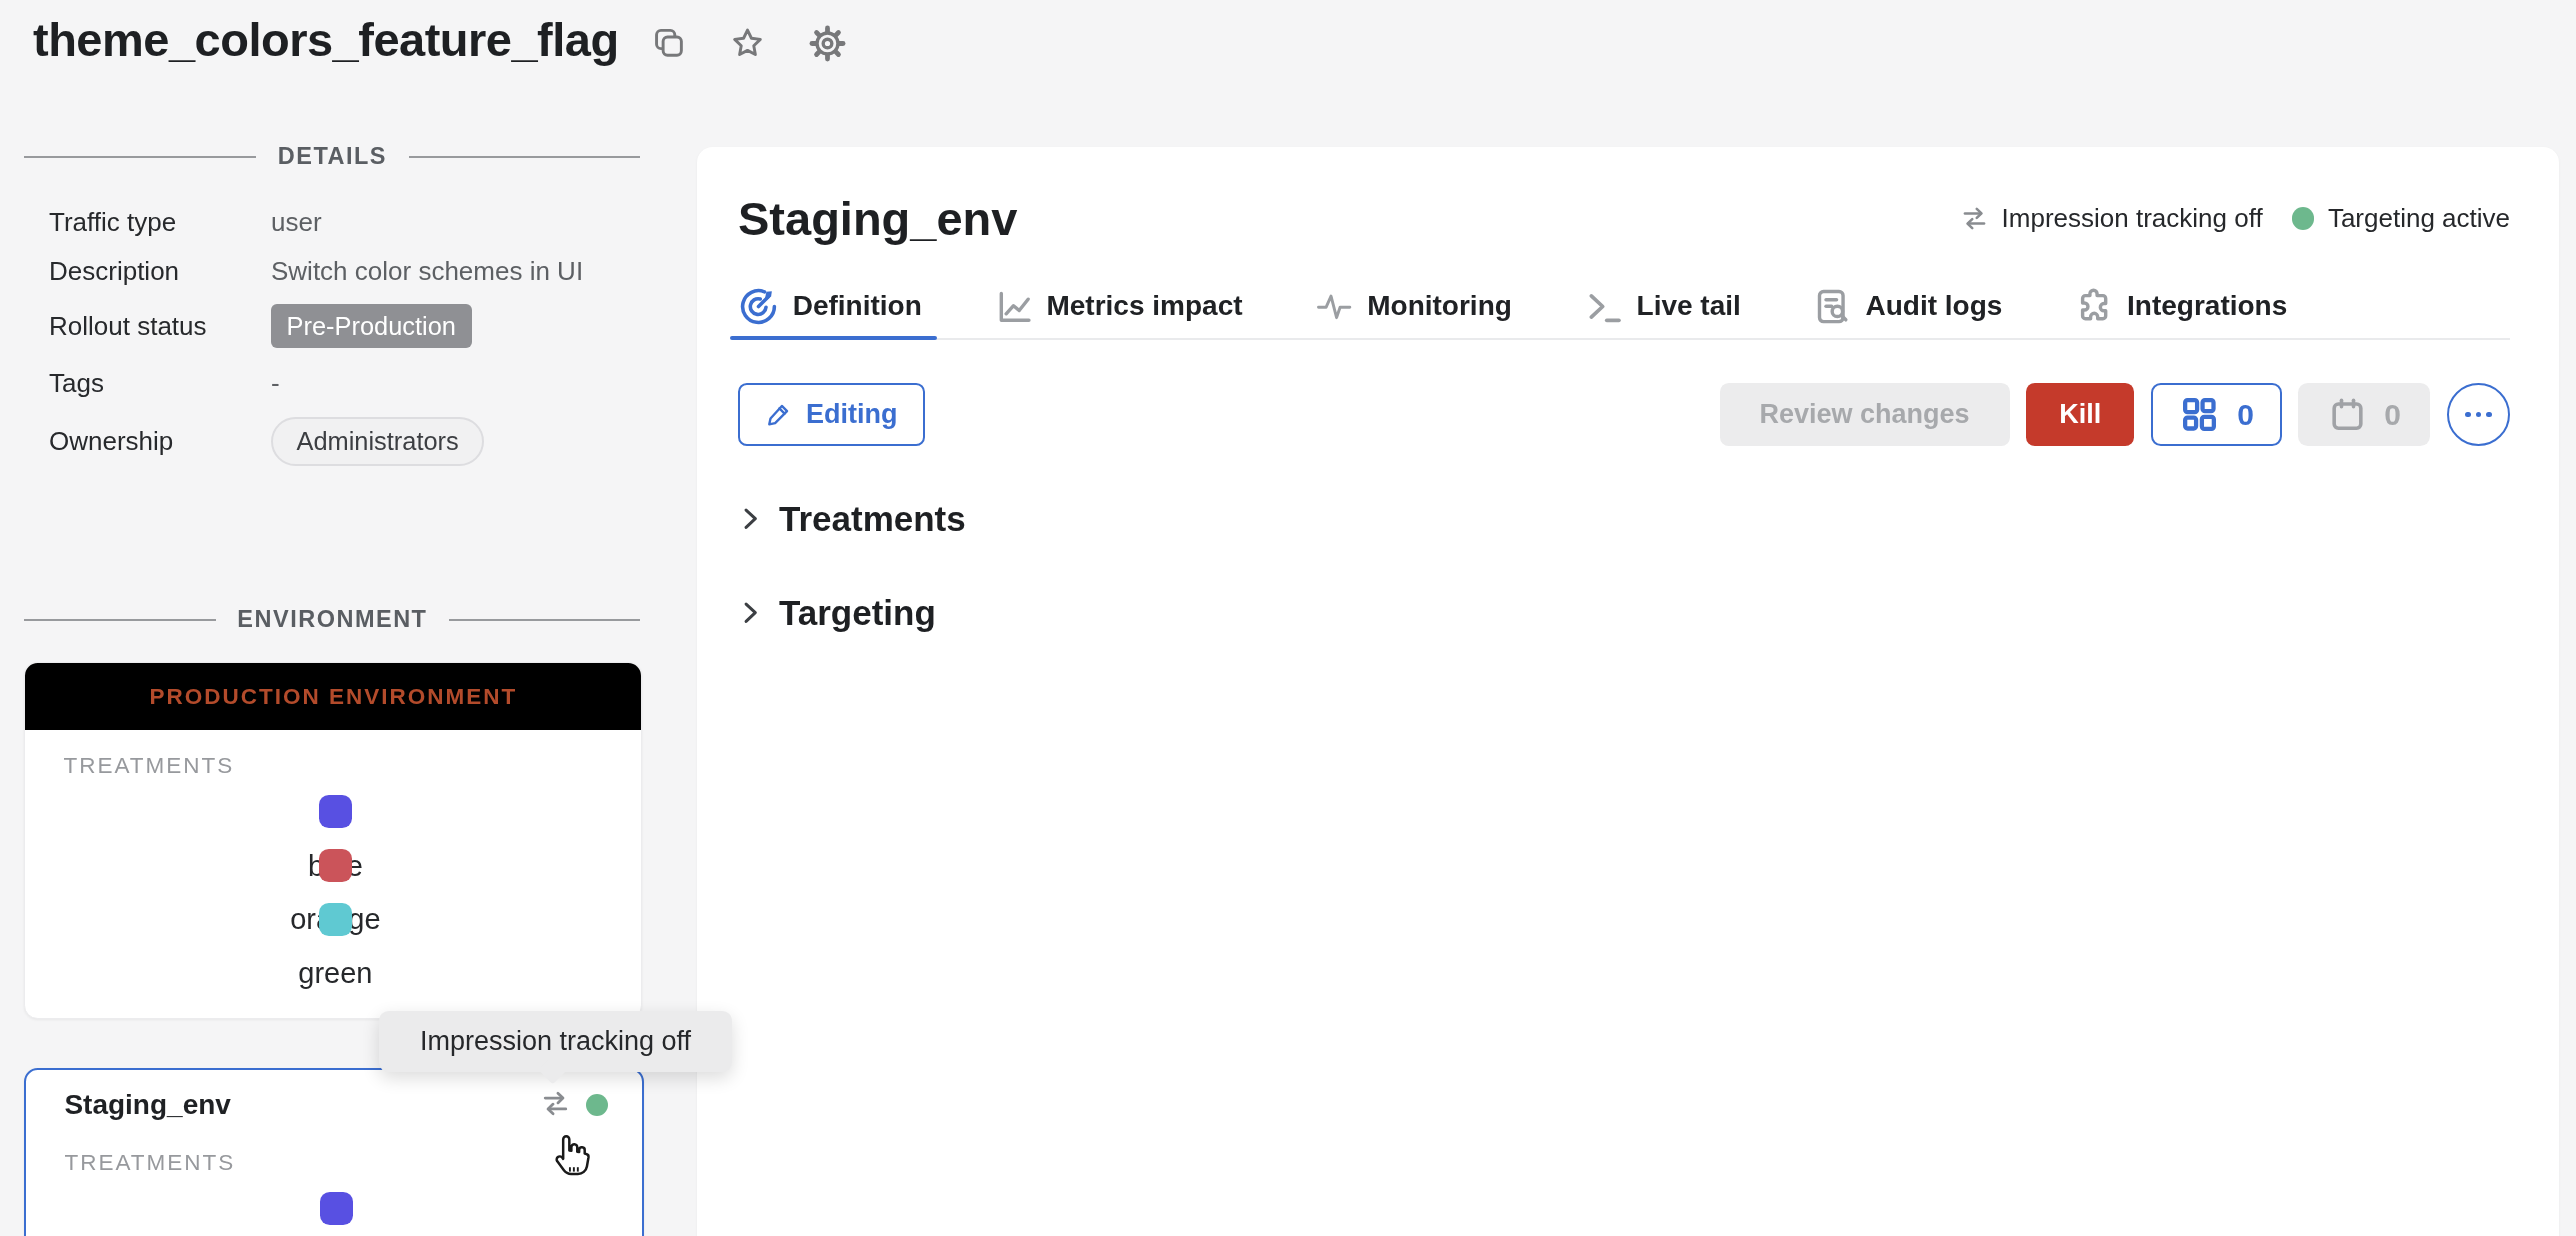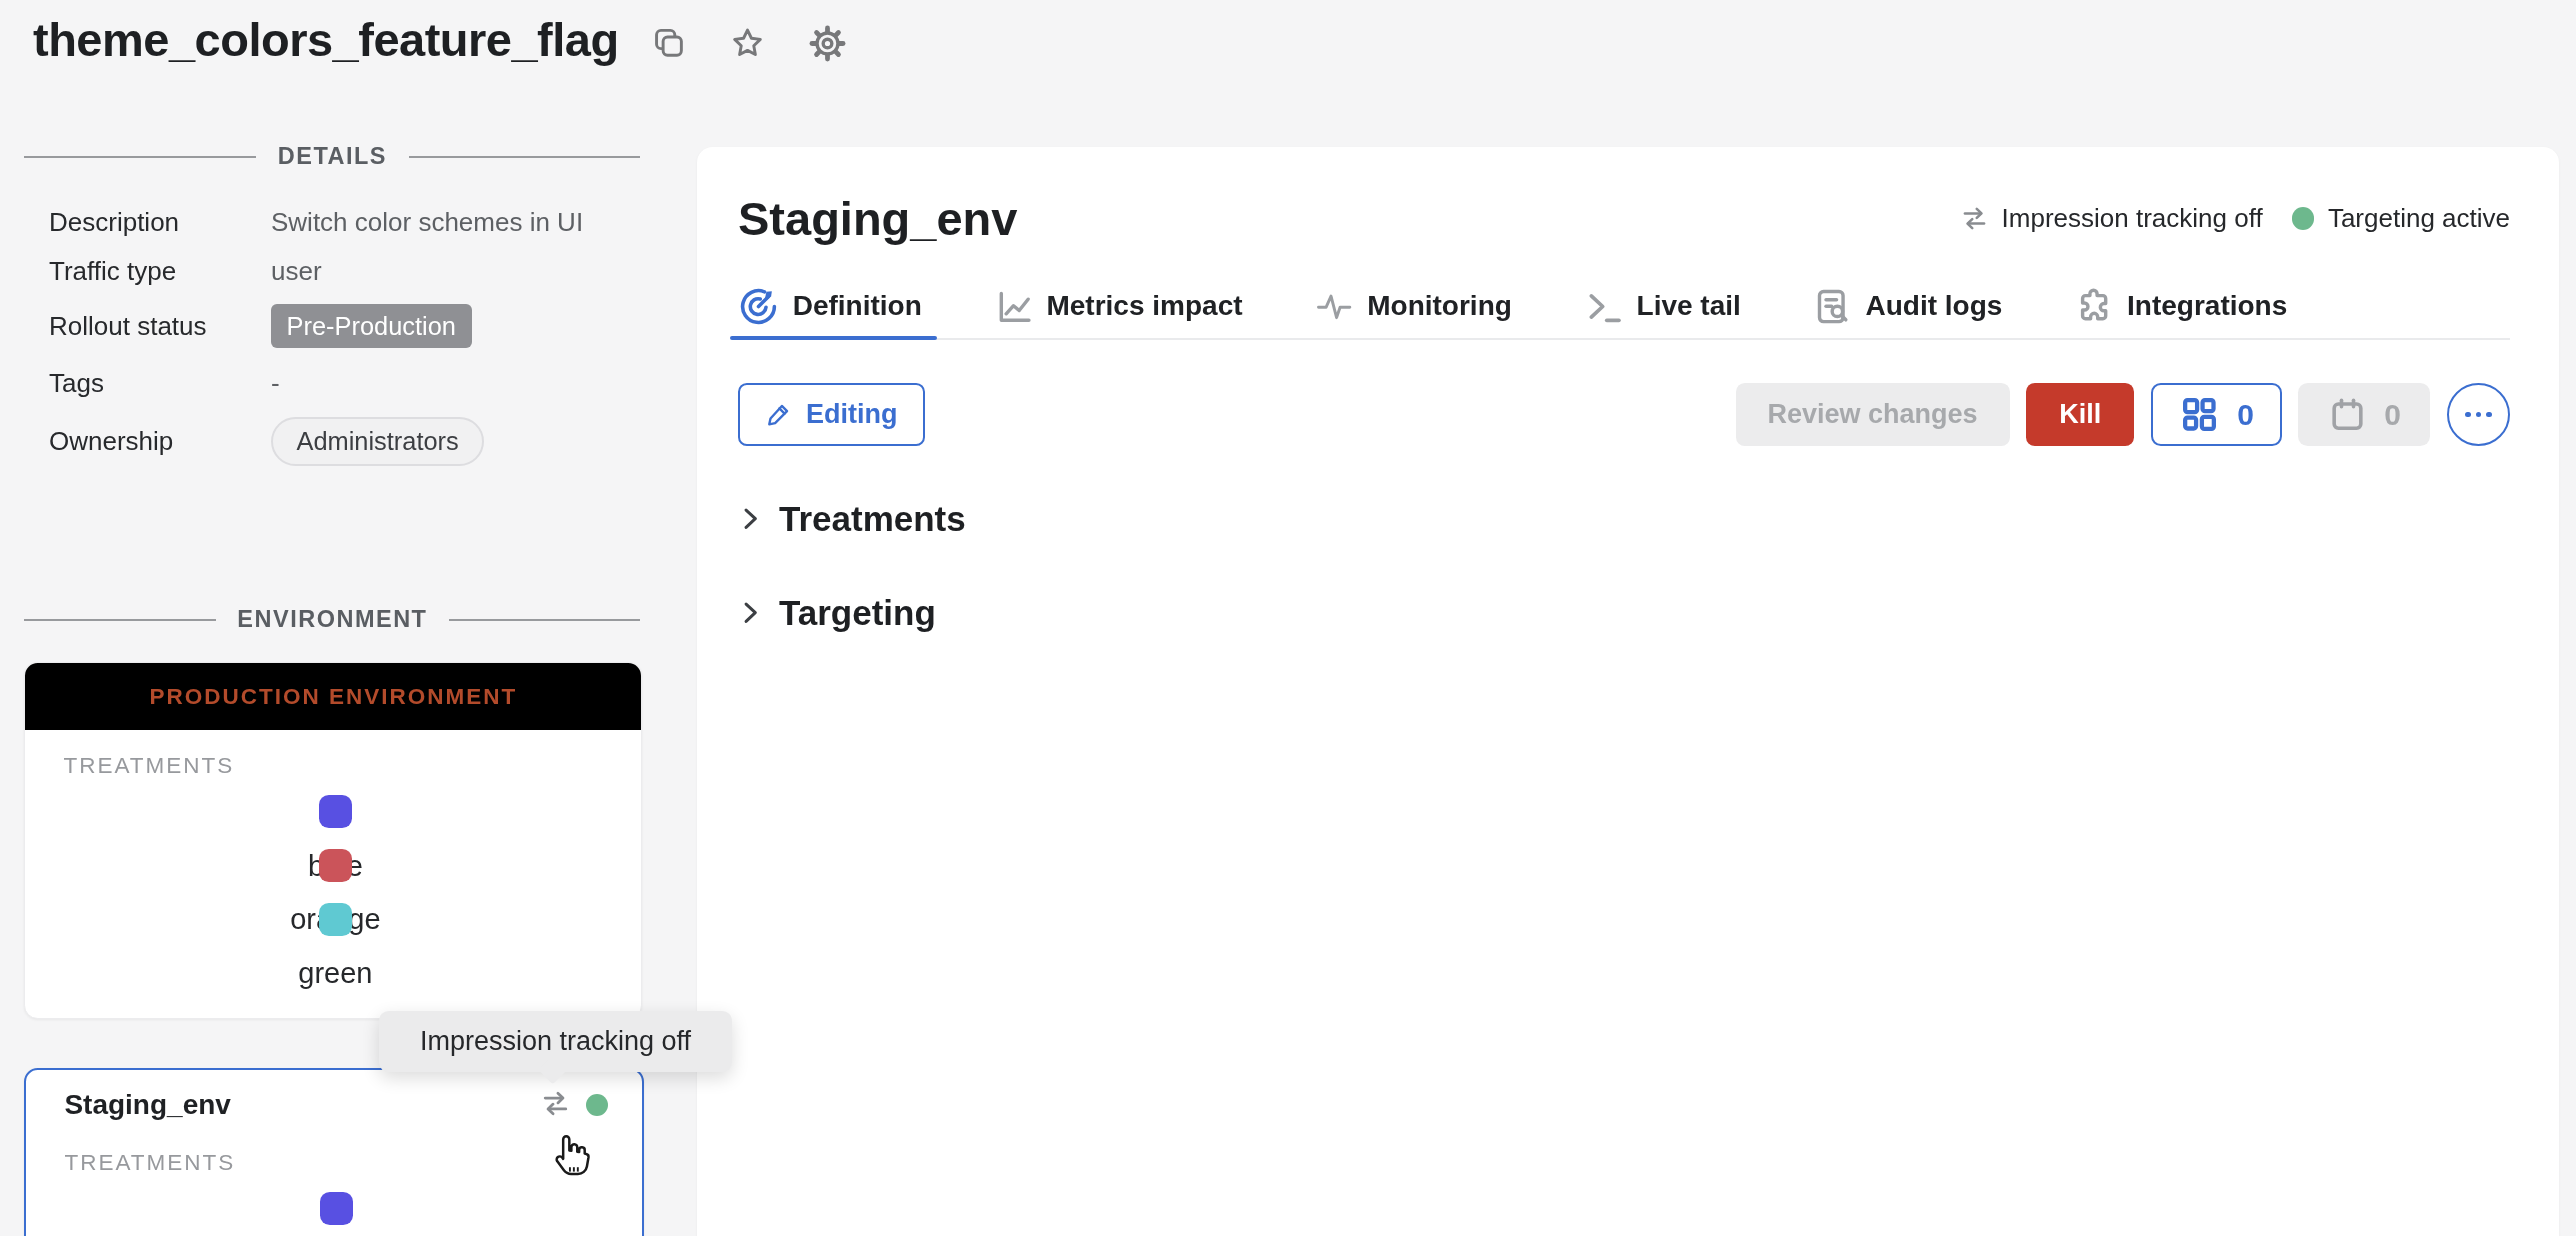--- a/index.html
+++ b/index.html
@@ -66,21 +66,21 @@
   .tabs{display:flex;gap:72px;margin-top:27px;height:64px;border-bottom:2px solid #e9eaec;}
   .tab{display:flex;align-items:center;gap:13.7px;position:relative;cursor:pointer;}
   .tab .tlabel{font-size:28px;font-weight:bold;color:#202225;}
   .tab.active::after{content:"";position:absolute;left:-7.8px;right:-15.6px;bottom:-2px;height:3.9px;background:#3b6ed0;border-radius:2px;}
 
   .toolbar{display:flex;align-items:center;margin-top:43px;height:63px;gap:28px;}
   .btn{display:flex;align-items:center;justify-content:center;height:63px;border-radius:8.8px;box-sizing:border-box;
     font-size:27px;font-weight:bold;cursor:pointer;border:none;background:none;padding:0;}
   .btn-editing{border:2.4px solid #3b6ed0;color:#3b6ed0;padding:0 25.4px;gap:13.7px;background:#fff;}
   .toolbar-right{margin-left:auto;display:flex;align-items:center;gap:16.6px;}
-  .btn-disabled{background:#ececed;color:#a7a9ac;padding:0 32px;cursor:default;}
+  .btn-disabled{background:#ececed;color:#a7a9ac;padding:0 40px;cursor:default;}
   .btn-kill{background:#c53a2b;color:#ffffff;padding:16px 33px;}
   .btn-count-blue{border:2.4px solid #3b6ed0;color:#3b6ed0;width:131px;gap:17.6px;border-radius:9.8px;background:#fff;}
   .btn-count-gray{background:#ececed;color:#a7a9ac;width:132px;gap:17.6px;border-radius:9.8px;cursor:default;}
   .count-num{font-size:30px;font-weight:bold;}
   .btn-more{width:63px;height:63px;border-radius:50%;border:2.4px solid #3b6ed0;background:#fff;display:flex;align-items:center;justify-content:center;gap:4.9px;}
   .btn-more .dot{width:5.9px;height:5.9px;border-radius:50%;background:#3b6ed0;}
 
   .sections{margin-top:45px;display:flex;flex-direction:column;gap:39px;}
   .section-row{display:flex;align-items:center;gap:15.6px;height:55px;cursor:pointer;}
   .section-label{font-size:35px;font-weight:bold;color:#1e2023;}
@@ -122,26 +122,26 @@
 </div>
 
 <div class="side-header" id="details-header">
   <span class="rule"></span>
   <span class="cap">DETAILS</span>
   <span class="rule"></span>
 </div>
 
 <div class="details-table">
   <div class="detail-row row-h40">
+    <span class="dlabel">Traffic type</span>
+    <span class="dvalue">user</span>
+  </div>
+  <div class="detail-row row-h40">
     <span class="dlabel">Description</span>
     <span class="dvalue">Switch color schemes in UI</span>
-  </div>
-  <div class="detail-row row-h40">
-    <span class="dlabel">Traffic type</span>
-    <span class="dvalue">user</span>
   </div>
   <div class="detail-row row-h52">
     <span class="dlabel">Rollout status</span>
     <span class="badge-gray">Pre-Production</span>
   </div>
   <div class="detail-row row-h46">
     <span class="dlabel">Tags</span>
     <span class="dvalue">-</span>
   </div>
   <div class="detail-row row-h52">

